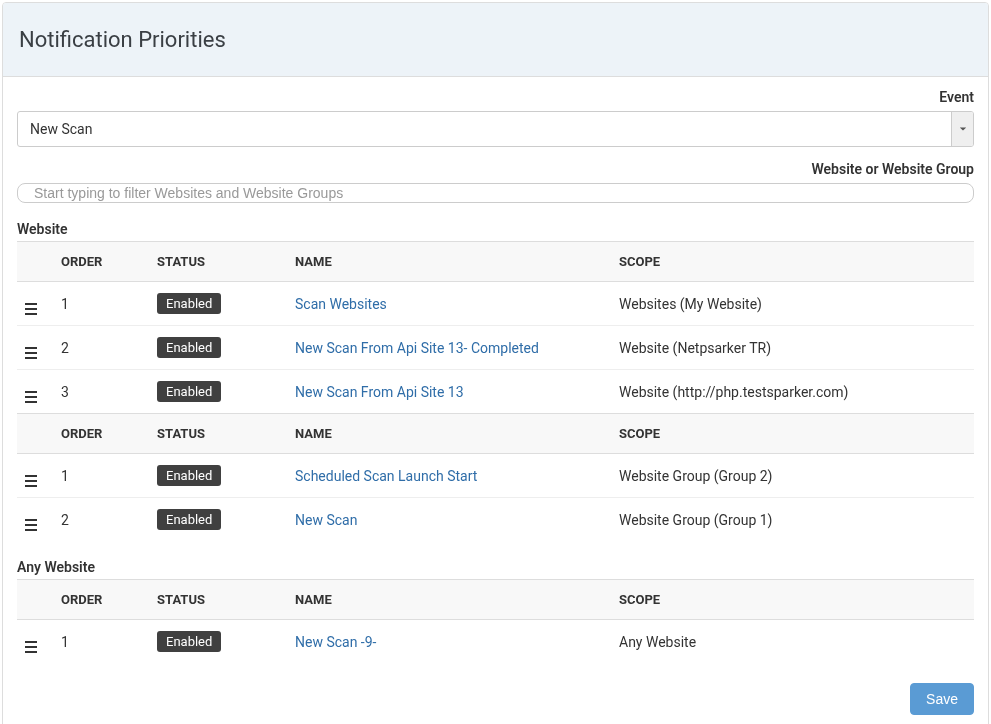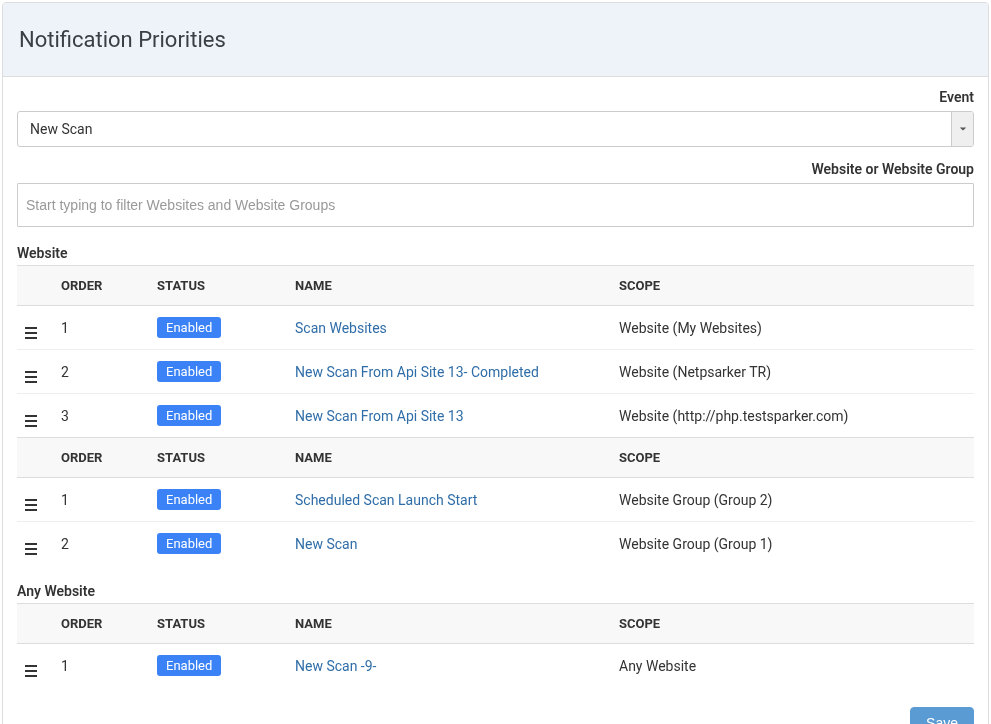--- a/index.html
+++ b/index.html
@@ -55,24 +55,24 @@
     background: #efefef;
     display: flex;
     align-items: center;
     justify-content: center;
     border-top-right-radius: 2px;
     border-bottom-right-radius: 2px;
   }
   .caret-svg { width: 8px; height: 8px; fill: #555; }
   .text-input {
     width: 100%;
-    height: 44px;
+    height: 20px;
     border: 1px solid #ccc;
-    border-radius: 1px;
-    padding: 0 8px;
+    border-radius: 8px;
+    padding: 0 16px;
     font-size: 14px;
   }
   .text-input::placeholder { color: #999; }
 
   .section-label {
     font-weight: 600;
     margin: 18px 0 4px 0;
   }
   table {
     width: 100%;
@@ -103,21 +103,21 @@
     cursor: move;
   }
   .drag-handle span {
     display: block;
     width: 12px;
     height: 2px;
     background: #333;
   }
   .badge {
     display: inline-block;
-    background: #3b82f6;
+    background: #404040;
     color: #fff;
     font-size: 13px;
     padding: 3px 9px;
     border-radius: 3px;
   }
   .link { color: #2f6da8; text-decoration: none; cursor: pointer; }
   .footer {
     margin-top: 20px;
     text-align: right;
   }
@@ -174,21 +174,21 @@
           <tbody>
             <tr>
               <td><span class="drag-handle">
                   <span></span>
                   <span></span>
                   <span></span>
                 </span></td>
               <td>1</td>
               <td><span class="badge">Enabled</span></td>
               <td><a class="link">Scan Websites</a></td>
-              <td>Website (My Websites)</td>
+              <td>Websites (My Website)</td>
             </tr>
             <tr>
               <td><span class="drag-handle">
                   <span></span>
                   <span></span>
                   <span></span>
                 </span></td>
               <td>2</td>
               <td><span class="badge">Enabled</span></td>
               <td><a class="link">New Scan From Api Site 13- Completed</a></td>

